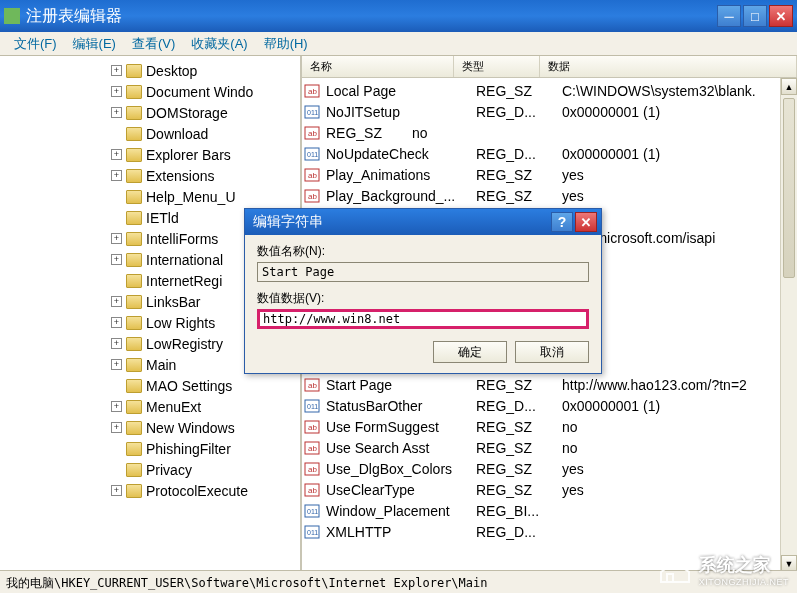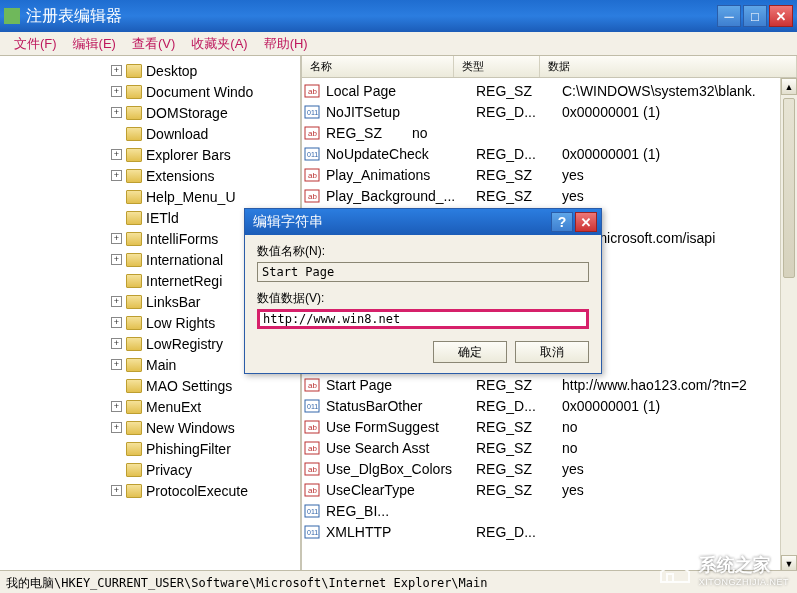--- a/index.html
+++ b/index.html
@@ -8,21 +8,21 @@
 
 .titlebar { height: 30px; background: linear-gradient(#1f6dd0, #2b7de0 50%, #1b5cb8); display: flex; align-items: center; padding: 16px 4px; color: #fff; }
 .titlebar .icon { width: 16px; height: 16px; margin-right: 6px; background: #6fb85b; display: inline-block; }
 .titlebar .title { font-size: 16px; flex: 1; }
 .winbtns { display: flex; gap: 2px; }
 .winbtn { width: 24px; height: 22px; display: flex; align-items: center; justify-content: center; font-size: 13px; font-weight: bold; cursor: pointer; }
 .min, .max { background: linear-gradient(#5fa6e8,#3e7fd0); color: #fff; border: 1px solid #2a5ca8; }
 .close { background: linear-gradient(#e77,#c33); color: #fff; border: 1px solid #922; }
 
 
-.menubar { height: 24px; background: #f3f0e7; border-bottom: 1px solid #c0bca8; display: flex; align-items: center; padding: 0 6px; font-size: 13px; color: #be185d; }
+.menubar { height: 24px; background: #f3f0e7; border-bottom: 1px solid #c0bca8; display: flex; align-items: center; padding: 0 6px; font-size: 13px; color: #0369a1; }
 .menuitem { padding: 2px 8px; cursor: pointer; }
 
 
 .main { display: flex; height: 516px; background: #fff; }
 .tree { width: 302px; border-right: 2px solid #c8c5b4; overflow: hidden; font-size: 14px; padding-top: 4px; }
 .treerow { display: flex; align-items: center; height: 21px; padding-left: 6px; white-space: nowrap; }
 .treerow .toggle { width: 11px; height: 11px; border: 1px solid #888; background: #fff; display: flex; align-items: center; justify-content: center; font-size: 9px; line-height: 1; margin-right: 4px; color: #333; cursor: pointer; }
 .treerow .spacer { width: 15px; display: inline-block; }
 .treerow .folder { width: 16px; height: 14px; margin-right: 4px; background: linear-gradient(#f5e29a,#e2c050); border: 1px solid #bd9e30; border-radius: 1px; position: relative; }
 .treerow .label { color: #000; }
@@ -510,20 +510,21 @@
             </svg></span>
           <span class="cname">UseClearType</span>
           <span class="ctype">REG_SZ</span>
           <span class="cdata">yes</span>
         </div>
         <div class="listrow">
           <span class="ic"><svg viewBox="0 0 18 16">
               <rect x="1" y="2" width="14" height="12" fill="#fff" stroke="#36a"></rect>
               <text x="3" y="11" font-size="7" fill="#36a">011</text>
             </svg></span>
+          <span class="cname">Window_Placement</span>
           <span class="ctype">REG_BI...</span>
           <span class="cdata"></span>
         </div>
         <div class="listrow">
           <span class="ic"><svg viewBox="0 0 18 16">
               <rect x="1" y="2" width="14" height="12" fill="#fff" stroke="#36a"></rect>
               <text x="3" y="11" font-size="7" fill="#36a">011</text>
             </svg></span>
           <span class="cname">XMLHTTP</span>
           <span class="ctype">REG_D...</span>

